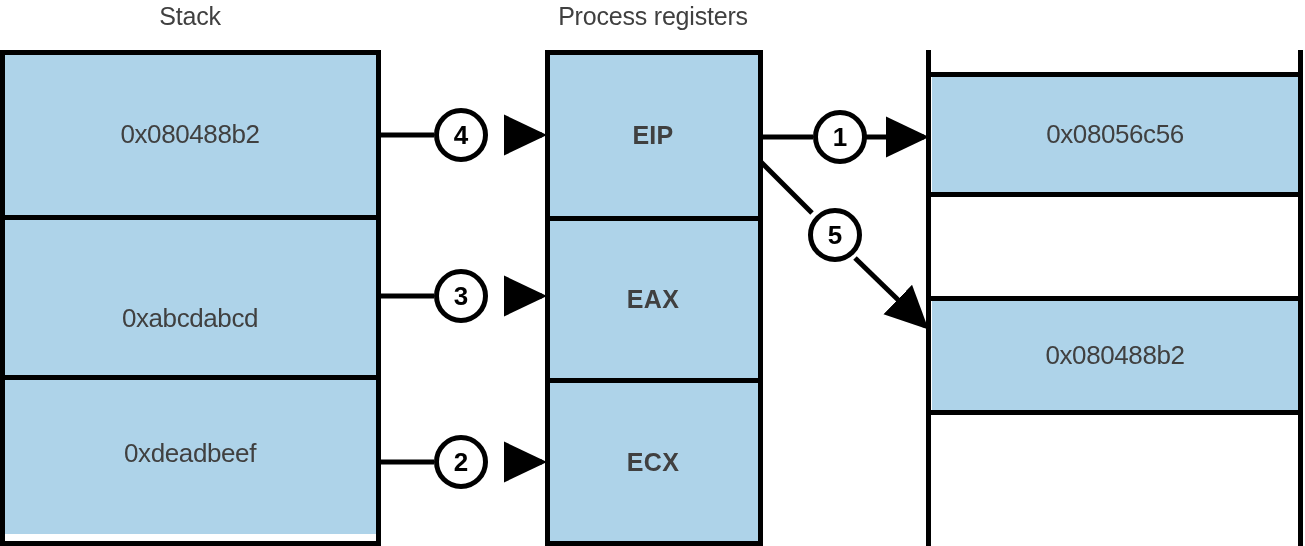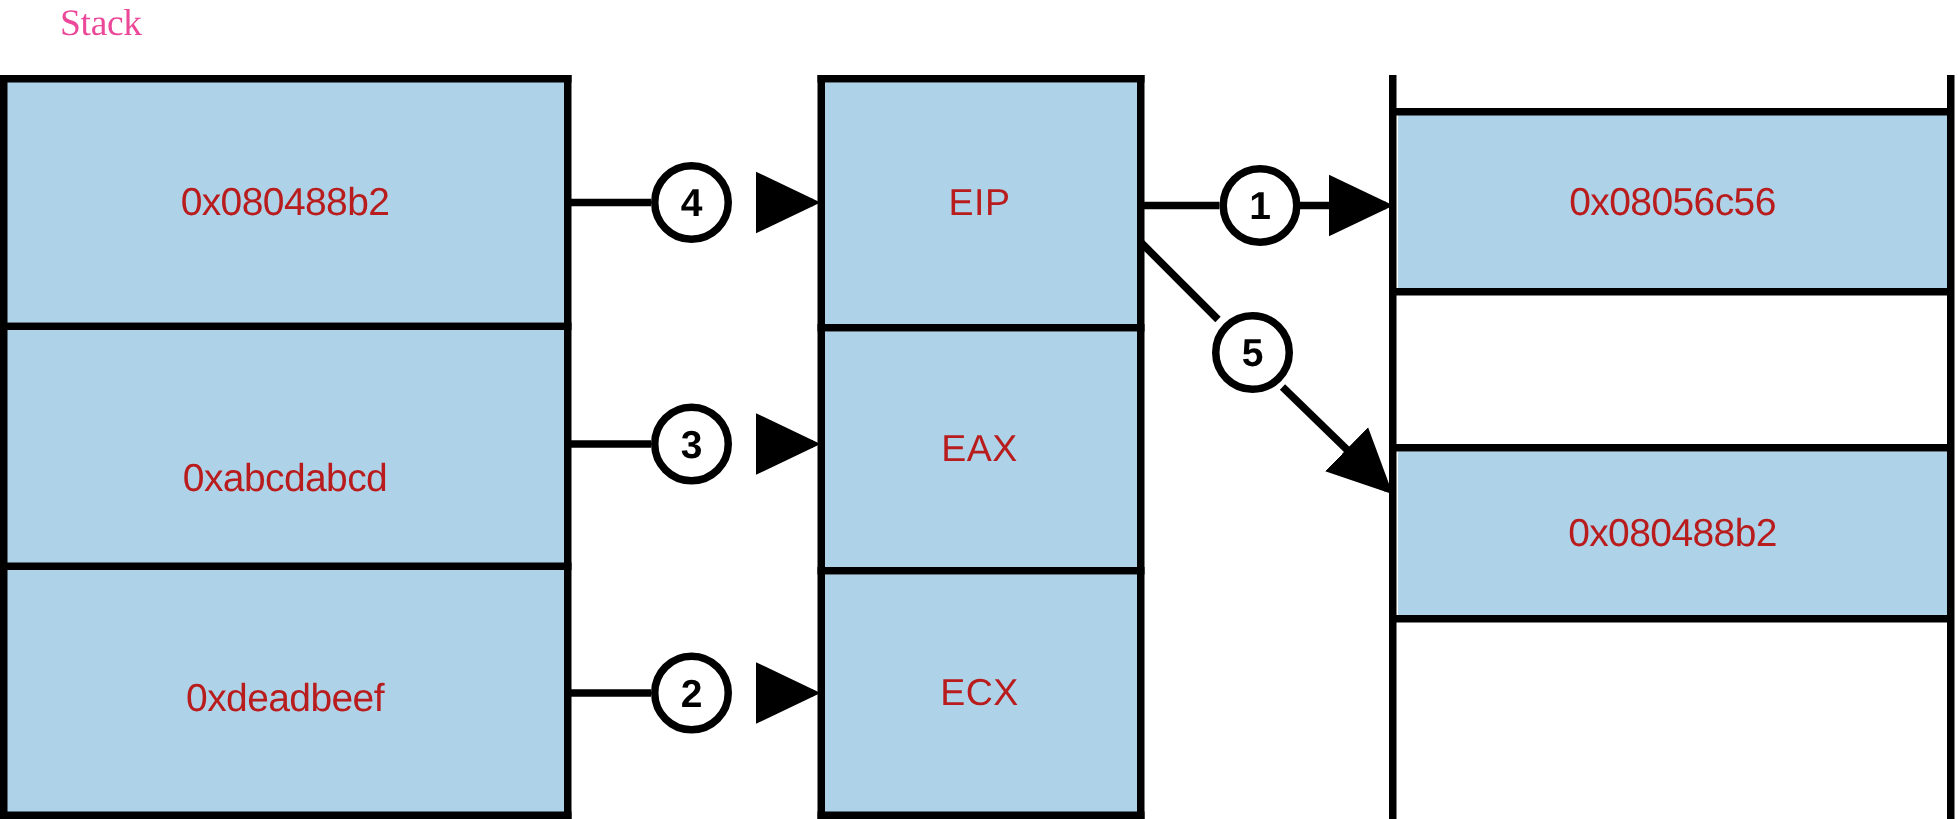--- a/index.html
+++ b/index.html
@@ -10,43 +10,44 @@
   #canvas {
     position: relative;
     width: 1305px;
     height: 546px;
     background: #ffffff;
     font-family: "Liberation Sans", sans-serif;
     overflow: hidden;
   }
   .col-title {
     position: absolute;
+    text-align: center;
     font-size: 25px;
-    color: #ec4899;
+    color: #404040;
     letter-spacing: -0.2px;
     white-space: nowrap;
-    font-family: Liberation Serif, serif;
+    font-family: Liberation Sans, sans-serif;
   }
   #title-stack   { left: 40px;  top: 2px;  width: 300px; }
   #title-regs    { left: 503px; top: 2px;  width: 300px; }
   #title-text    { left: 965px; top: 2px;  width: 300px; }
 
   .cell {
     position: absolute;
     box-sizing: border-box;
     display: flex;
     align-items: center;
     justify-content: center;
     font-size: 26px;
-    color: #b91c1c;
+    color: #404040;
     letter-spacing: -0.4px;
   }
   .fill-blue { background: #aed3e9; }
   .cell-label { pointer-events: none; }
-  .reg-label { font-weight: normal; font-size: 25px; letter-spacing: 0.3px; }
+  .reg-label { font-weight: bold; font-size: 25px; letter-spacing: 0.3px; }
 
   
   .rule-h {
     position: absolute;
     background: #000000;
     height: 5px;
   }
   .rule-v {
     position: absolute;
     background: #000000;
@@ -76,30 +77,31 @@
     color: #000000;
     box-sizing: border-box;
   }
 </style>
 </head>
 <body>
 
 <div id="canvas">
 
   <div class="col-title" id="title-stack">Stack</div>
+  <div class="col-title" id="title-regs">Process registers</div>
 
   <div>
 
     <div class="cell fill-blue" style="left:2px; top:54px; width:376px; height:161px;">
       <span class="cell-label">0x080488b2</span>
     </div>
     <div class="cell fill-blue" style="left:2px; top:220px; width:376px; height:197px;">
       <span class="cell-label">0xabcdabcd</span>
     </div>
-    <div class="cell fill-blue" style="left:2px; top:384px; width:376px; height:162px;">
+    <div class="cell fill-blue" style="left:2px; top:372px; width:376px; height:162px;">
       <span class="cell-label">0xdeadbeef</span>
     </div>
 
     <div class="rule-h" style="left:0px;   top:50px;  width:381px;"></div>
     <div class="rule-h" style="left:0px;   top:215px; width:381px;"></div>
     <div class="rule-h" style="left:0px;   top:375px; width:381px;"></div>
     <div class="rule-h" style="left:0px;   top:541px; width:381px;"></div>
     <div class="rule-v" style="left:0px;   top:50px;  height:496px;"></div>
     <div class="rule-v" style="left:376px; top:50px;  height:496px;"></div>
   </div>

